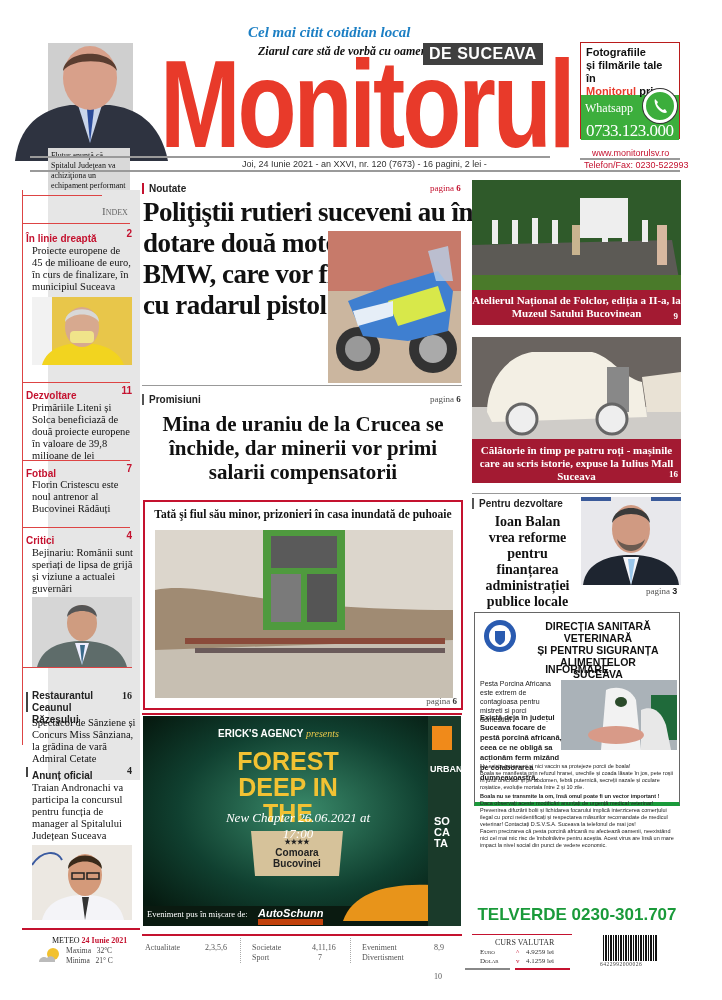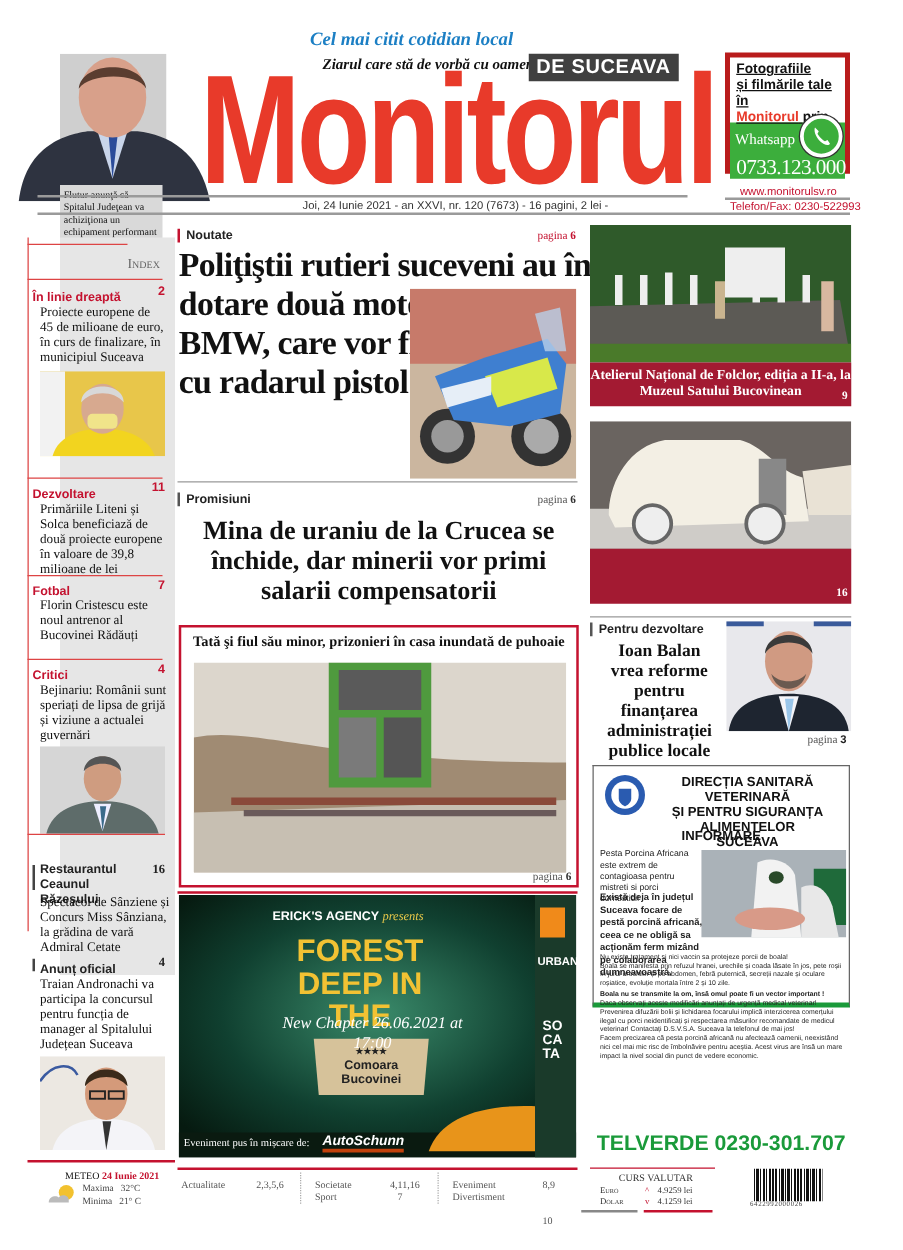--- a/index.html
+++ b/index.html
@@ -10,21 +10,21 @@
 
   
   .slogan1 { left: 248px; top: 24px; font-style: italic; font-weight: bold; color: #1c7fc4; font-size: 15px; font-family: "Liberation Serif", serif; }
   .slogan2 { left: 258px; top: 44px; font-style: italic; font-weight: bold; font-size: 12px; }
   .mast { left: 160px; top: 42px; color: #e83a2a; font-family: "Liberation Sans", sans-serif; font-weight: bold; font-size: 124px; letter-spacing: -4px; line-height: 1; transform: scaleX(0.78); transform-origin: left top; }
   .desuceava { left: 423px; top: 43px; background: #404040; color: #fff; font-family: "Liberation Sans", sans-serif; font-weight: bold; font-size: 16px; padding: 2px 6px; letter-spacing: 0.5px; }
   .photo-top { left: 10px; top: 43px; width: 160px; height: 118px; }
   .teaser-box { left: 48px; top: 148px; width: 82px; height: 72px; background: #d9d9d9; font-size: 8px; line-height: 10px; padding: 3px; }
   .teaser-num { position: absolute; right: 4px; bottom: 6px; color: #c4122f; font-weight: bold; font-family: "Liberation Sans", sans-serif; font-size: 9px; }
 
-  .wa-box { left: 580px; top: 42px; width: 100px; height: 97px; border: 4px solid #b91c1c; text-decoration: underline; }
+  .wa-box { left: 580px; top: 42px; width: 100px; height: 97px; border: 1px solid #b91c1c; }
   .wa-top { height: 52px; padding: 3px 5px; font-family: "Liberation Sans", sans-serif; font-weight: bold; font-size: 11px; line-height: 13px; }
   .wa-bottom { height: 45px; background: #3cae3c; color: #fff; font-family: "Liberation Sans", sans-serif; font-weight: bold; }
   .wa-label { position: absolute; left: 4px; top: 58px; font-size: 12px; }
   .wa-phone { position: absolute; left: 5px; top: 78px; font-size: 17px; letter-spacing: -0.5px; }
   .wa-icon { position: absolute; right: 2px; top: 46px; width: 34px; height: 34px; border-radius: 50%; background: #3cae3c; border: 3px solid #fff; box-shadow: 0 0 0 1px #333; }
   .site { left: 592px; top: 148px; font-size: 9px; color: #c4122f; font-family: "Liberation Sans", sans-serif; }
   .phone { left: 584px; top: 160px; font-size: 9px; color: #c4122f; font-family: "Liberation Sans", sans-serif; }
   .dateline { left: 242px; top: 159px; font-size: 9px; font-family: "Liberation Sans", sans-serif; color: #333; }
   .hr-grey { height: 3px; background: #9a9a9a; }
 
@@ -250,21 +250,21 @@
     <div>FOREST</div>
     <div>DEEP IN THE</div>
   </div>
   <div class="abs" style="left:70px; top:94px; width:170px; text-align:center; color:#fff; font-style:italic; font-size:13px;">New Chapter 26.06.2021 at 17:00</div>
   <div class="abs" style="left:112px; top:120px; width:84px; text-align:center; font-family:'Liberation Sans',sans-serif; font-weight:bold; font-size:10px; line-height:11px; color:#222;">
     <div style="font-size:7px">★★★★</div>
     <div>Comoara</div>
     <div>Bucovinei</div>
   </div>
   <div class="abs" style="left:4px; top:193px; color:#fff; font-size:8.5px;">Eveniment pus în mișcare de:</div>
-  <div class="abs" style="left:115px; top:191px; color:#fff; font-family:'Liberation Sans',sans-serif; font-weight:bold; font-style:italic; font-size:11px; border-bottom:3px solid #c2410c;">AutoSchunn</div>
+  <div class="abs" style="left:115px; top:191px; color:#fff; font-family:'Liberation Sans',sans-serif; font-weight:bold; font-style:italic; font-size:11px; border-bottom:6px solid #c2410c;">AutoSchunn</div>
   <div class="abs" style="left:289px; top:10px; width:20px; height:24px; background:#f08a1a;"></div>
   <div class="abs" style="left:287px; top:48px; color:#fff; font-family:'Liberation Sans',sans-serif; font-weight:bold; font-size:9px;">URBAN</div>
   <div class="abs" style="left:291px; top:100px; width:22px; color:#fff; font-family:'Liberation Sans',sans-serif; font-weight:bold; font-size:11px; line-height:11px; word-wrap:break-word;">SO CA TA</div>
 </div>
 
 <div class="abs" style="left:142px; top:934px; width:320px; height:2px; background:#c4122f;"></div>
 <div class="abs bot-index" style="left:145px;"><span>Actualitate</span><span style="position:absolute; left:60px;">2,3,5,6</span></div>
 <div class="abs" style="left:240px; top:938px; width:1px; height:25px; border-left:1px dotted #aaa;"></div>
 <div class="abs bot-index" style="left:252px; line-height:10px;">
   <div><span>Societate</span><span style="position:absolute; left:60px;">4,11,16</span></div>
@@ -304,20 +304,21 @@
   <svg style="width:209px; height:102px; display:block;" viewBox="0 0 209 102">
     <rect width="209" height="102" fill="#6a6460"></rect>
     <rect x="0" y="70" width="209" height="32" fill="#cfccc8"></rect>
     <path d="M15 75 C15 50 30 20 60 15 L120 15 C140 20 150 40 170 45 L175 80 L20 85 Z" fill="#f3efe4"></path>
     <rect x="135" y="30" width="22" height="45" fill="#888"></rect>
     <circle cx="50" cy="82" r="15" fill="#eee" stroke="#666" stroke-width="3"></circle>
     <circle cx="140" cy="82" r="15" fill="#eee" stroke="#666" stroke-width="3"></circle>
     <path d="M170 40 L209 35 L209 75 L175 75 Z" fill="#e9e2d5"></path>
   </svg>
   <div class="photo-caption" style="position:relative; height:44px; padding-top:5px;">
+    <span>Călătorie în timp pe patru roți - mașinile care au scris istorie, expuse la Iulius Mall Suceava</span>
     <span class="cap-num">16</span>
   </div>
 </div>
 
 <div class="abs hr-grey" style="left:472px; top:493px; width:209px; height:1px; background:#999;"></div>
 <div class="abs kicker grey" style="left:472px; top:498px;">Pentru dezvoltare</div>
 <div class="abs" style="left:480px; top:514px; width:95px; text-align:center; font-weight:bold; font-size:14px; line-height:16px;">Ioan Balan vrea reforme pentru finanțarea administrației publice locale</div>
 <svg class="abs" style="left:581px; top:497px; width:100px; height:88px;" viewBox="0 0 100 88">
   <rect width="100" height="88" fill="#e8e8ec"></rect>
   <rect x="0" y="0" width="30" height="4" fill="#3a5a9a"></rect>

